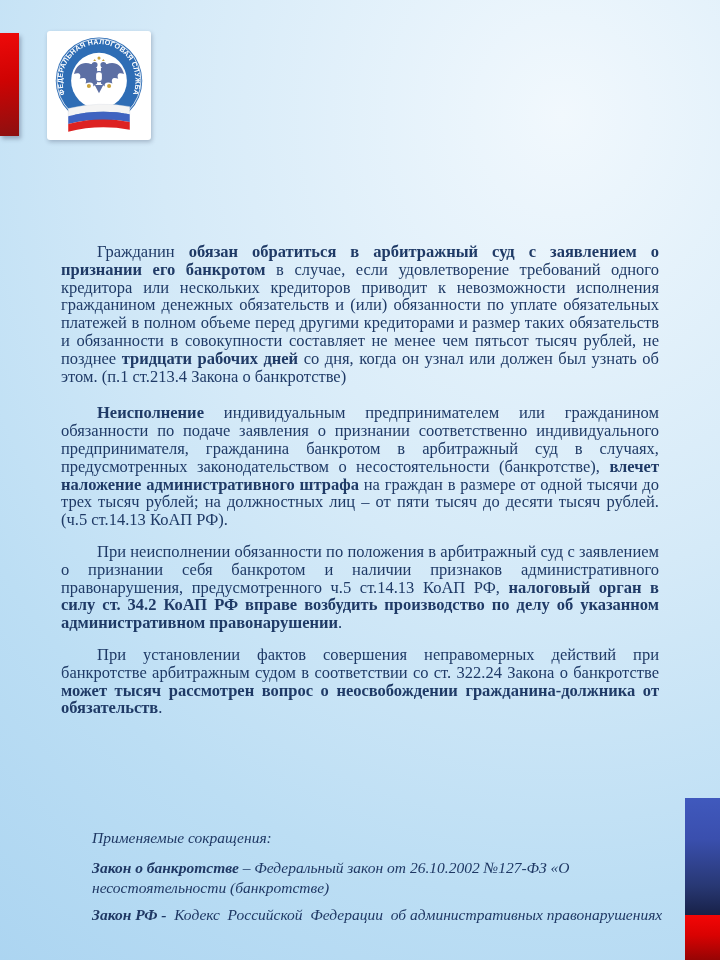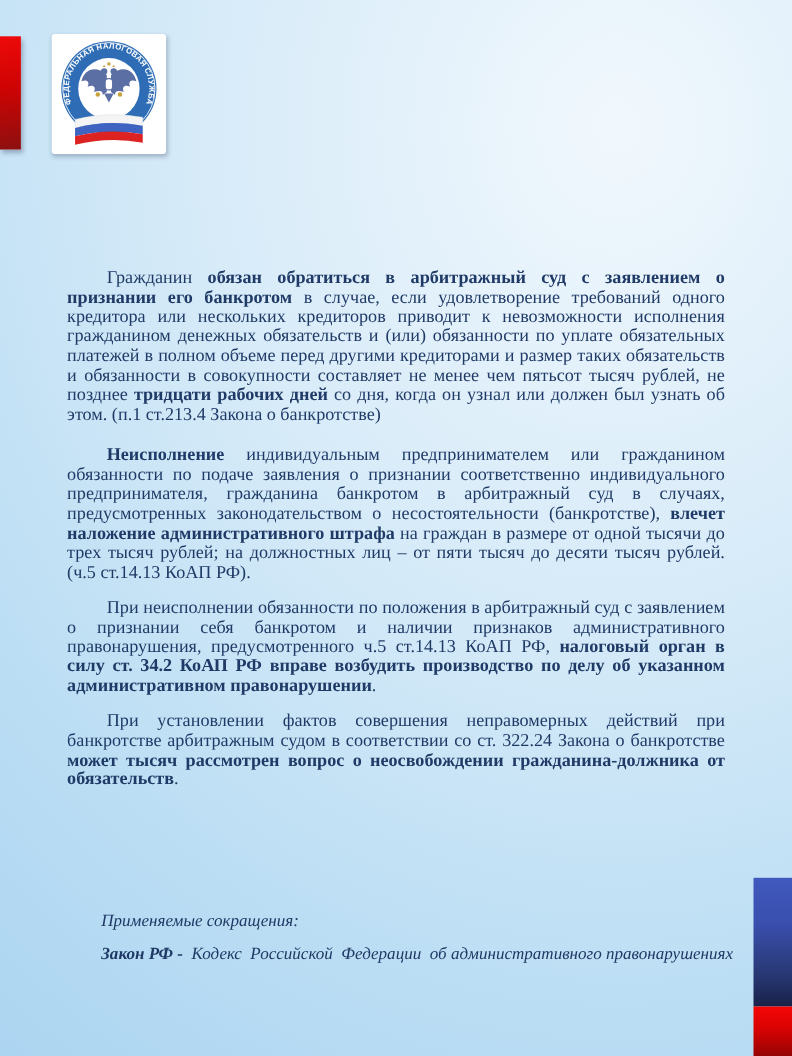--- a/index.html
+++ b/index.html
@@ -115,19 +115,21 @@
 
   <div class="body-text">
     <p class="gap-lg"><span>Гражданин </span><span class="b">обязан обратиться в арбитражный суд с заявлением о признании его банкротом</span><span> в случае, если удовлетворение требований одного кредитора или нескольких кредиторов приводит к невозможности исполнения гражданином денежных обязательств и (или) обязанности по уплате обязательных платежей в полном объеме перед другими кредиторами и размер таких обязательств и обязанности в совокупности составляет не менее чем пятьсот тысяч рублей, не позднее </span><span class="b">тридцати рабочих дней</span><span> со дня, когда он узнал или должен был узнать об этом. (п.1 ст.213.4 Закона о банкротстве)</span></p>
     <p><span class="b">Неисполнение</span><span> индивидуальным предпринимателем или гражданином обязанности по подаче заявления о признании соответственно индивидуального предпринимателя, гражданина банкротом в арбитражный суд в случаях, предусмотренных законодательством о несостоятельности (банкротстве), </span><span class="b">влечет наложение административного штрафа</span><span> на граждан в размере от одной тысячи до трех тысяч рублей; на должностных лиц – от пяти тысяч до десяти тысяч рублей. (ч.5 ст.14.13 КоАП РФ).</span></p>
     <p><span>При неисполнении обязанности по положения в арбитражный суд с заявлением о признании себя банкротом и наличии признаков административного правонарушения, предусмотренного ч.5 ст.14.13 КоАП РФ, </span><span class="b">налоговый орган в силу ст. 34.2 КоАП РФ вправе возбудить производство по делу об указанном административном правонарушении</span><span>.</span></p>
     <p><span>При установлении фактов совершения неправомерных действий при банкротстве арбитражным судом в соответствии со ст. 322.24 Закона о банкротстве </span><span class="b">может тысяч рассмотрен вопрос о неосвобождении гражданина-должника от обязательств</span><span>.</span></p>
   </div>
 
   <div class="footer">
     <p class="f-head">Применяемые сокращения:</p>
-    <p><span class="b">Закон РФ - </span><span> Кодекс  Российской  Федерации  об административного правонарушениях</span></p>
+    <p><span class="b">Закон о банкротстве</span><span> – Федеральный закон от 26.10.2002 №127-ФЗ «О
+несостоятельности (банкротстве)</span></p>
+    <p><span class="b">Закон РФ - </span><span> Кодекс  Российской  Федерации  об административных правонарушениях</span></p>
   </div>
 
   <div class="bar-br-blue"></div>
   <div class="bar-br-red"></div>
 
 </div>
 
 </body></html>

